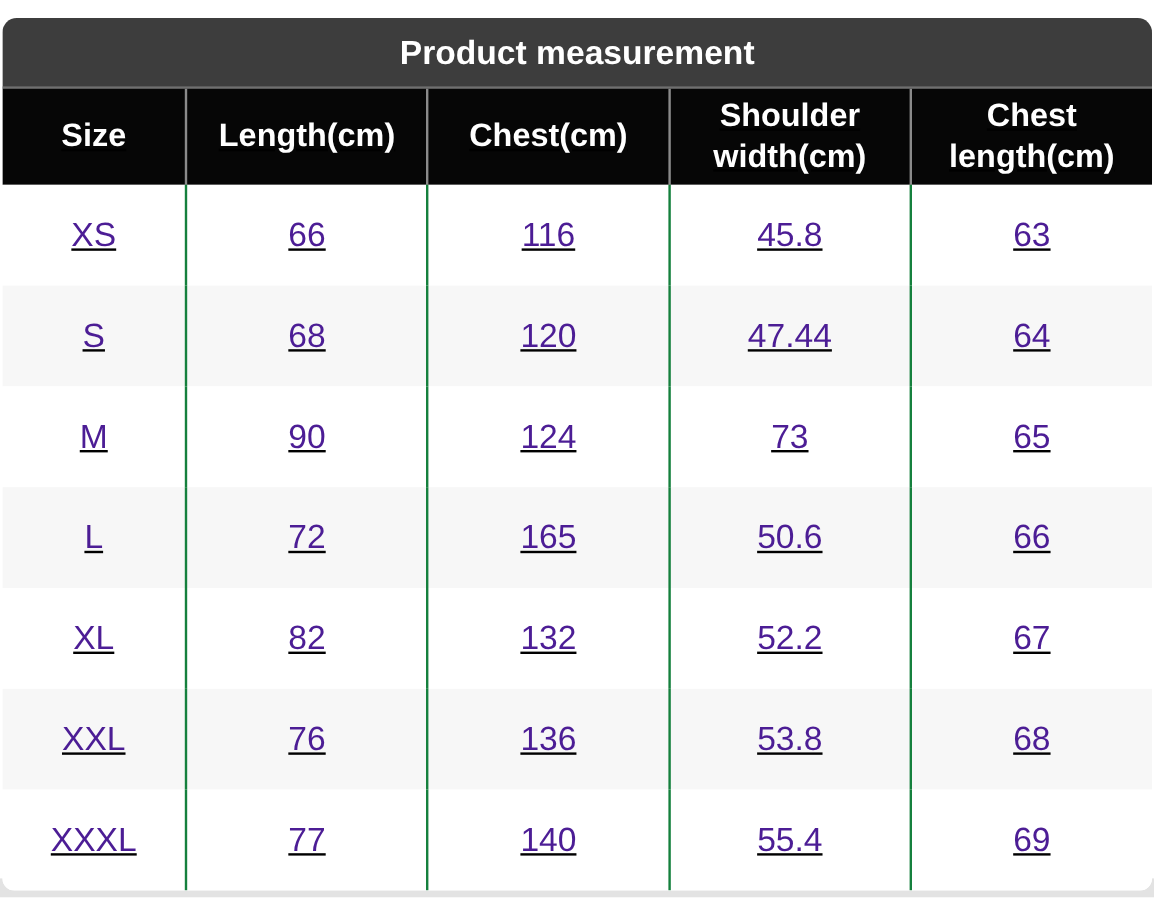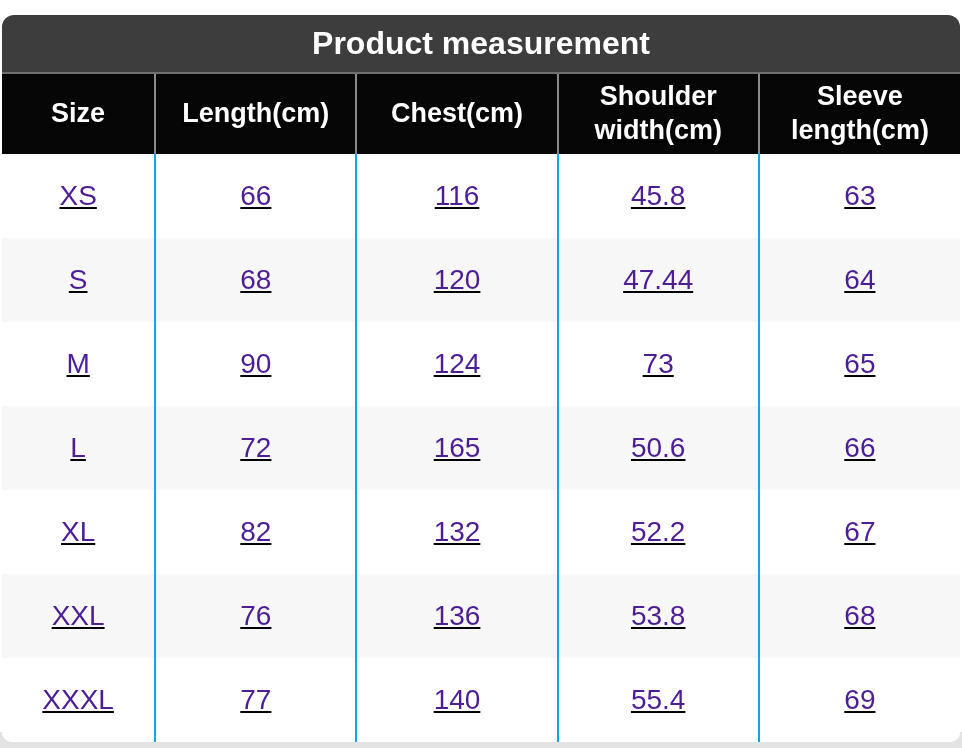--- a/index.html
+++ b/index.html
@@ -31,21 +31,21 @@
     z-index: 1;
     background: #ffffff;
     border-radius: 12px 12px 10px 10px;
     overflow: hidden;
   }
   .card-title {
     height: 57px;
     line-height: 57px;
     background: #3d3d3d;
     color: #ffffff;
-    font-size: 32px;
+    font-size: 28px;
     font-weight: bold;
     text-align: center;
     border-bottom: 2px solid #6f6f6f;
   }
   table.size-table {
     width: 100%;
     border-collapse: collapse;
     table-layout: fixed;
     text-decoration: underline;
   }
@@ -67,21 +67,21 @@
   }
   .size-table td {
     color: #4c1d95;
     font-size: 28px;
     height: 84px;
     text-align: center;
     vertical-align: middle;
     padding: 0 4px;
   }
   .size-table td + td {
-    border-left: 2px solid #0ea5e9;
+    border-left: 2px solid #15803d;
   }
   .size-table tbody tr:nth-child(even) {
     background: #f7f7f7;
   }
   .size-table tbody tr:nth-child(odd) {
     background: #ffffff;
   }
 </style>
 </head>
 <body>
@@ -98,21 +98,21 @@
       <col class="col-rest">
       <col class="col-rest">
       <col class="col-rest">
     </colgroup>
     <thead>
       <tr>
         <th>Size</th>
         <th>Length(cm)</th>
         <th>Chest(cm)</th>
         <th>Shoulder width(cm)</th>
-        <th>Sleeve length(cm)</th>
+        <th>Chest length(cm)</th>
       </tr>
     </thead>
     <tbody>
       <tr>
         <td>XS</td>
         <td>66</td>
         <td>116</td>
         <td>45.8</td>
         <td>63</td>
       </tr>

